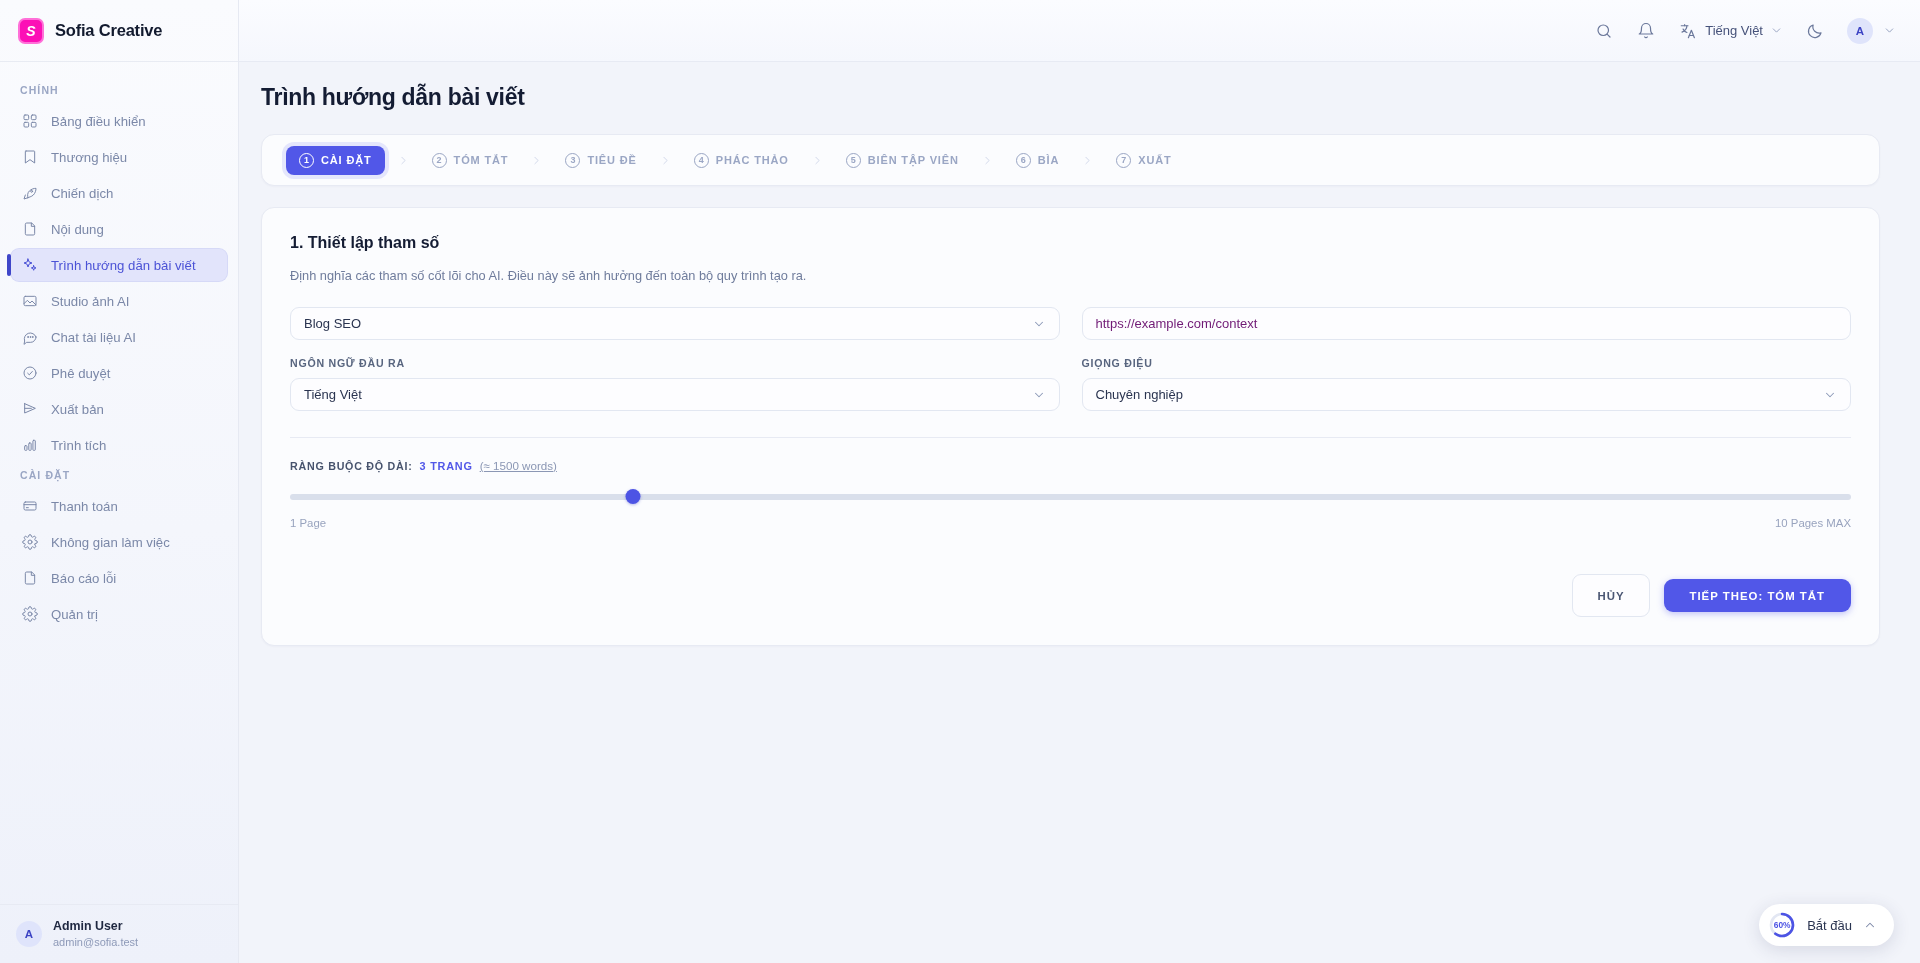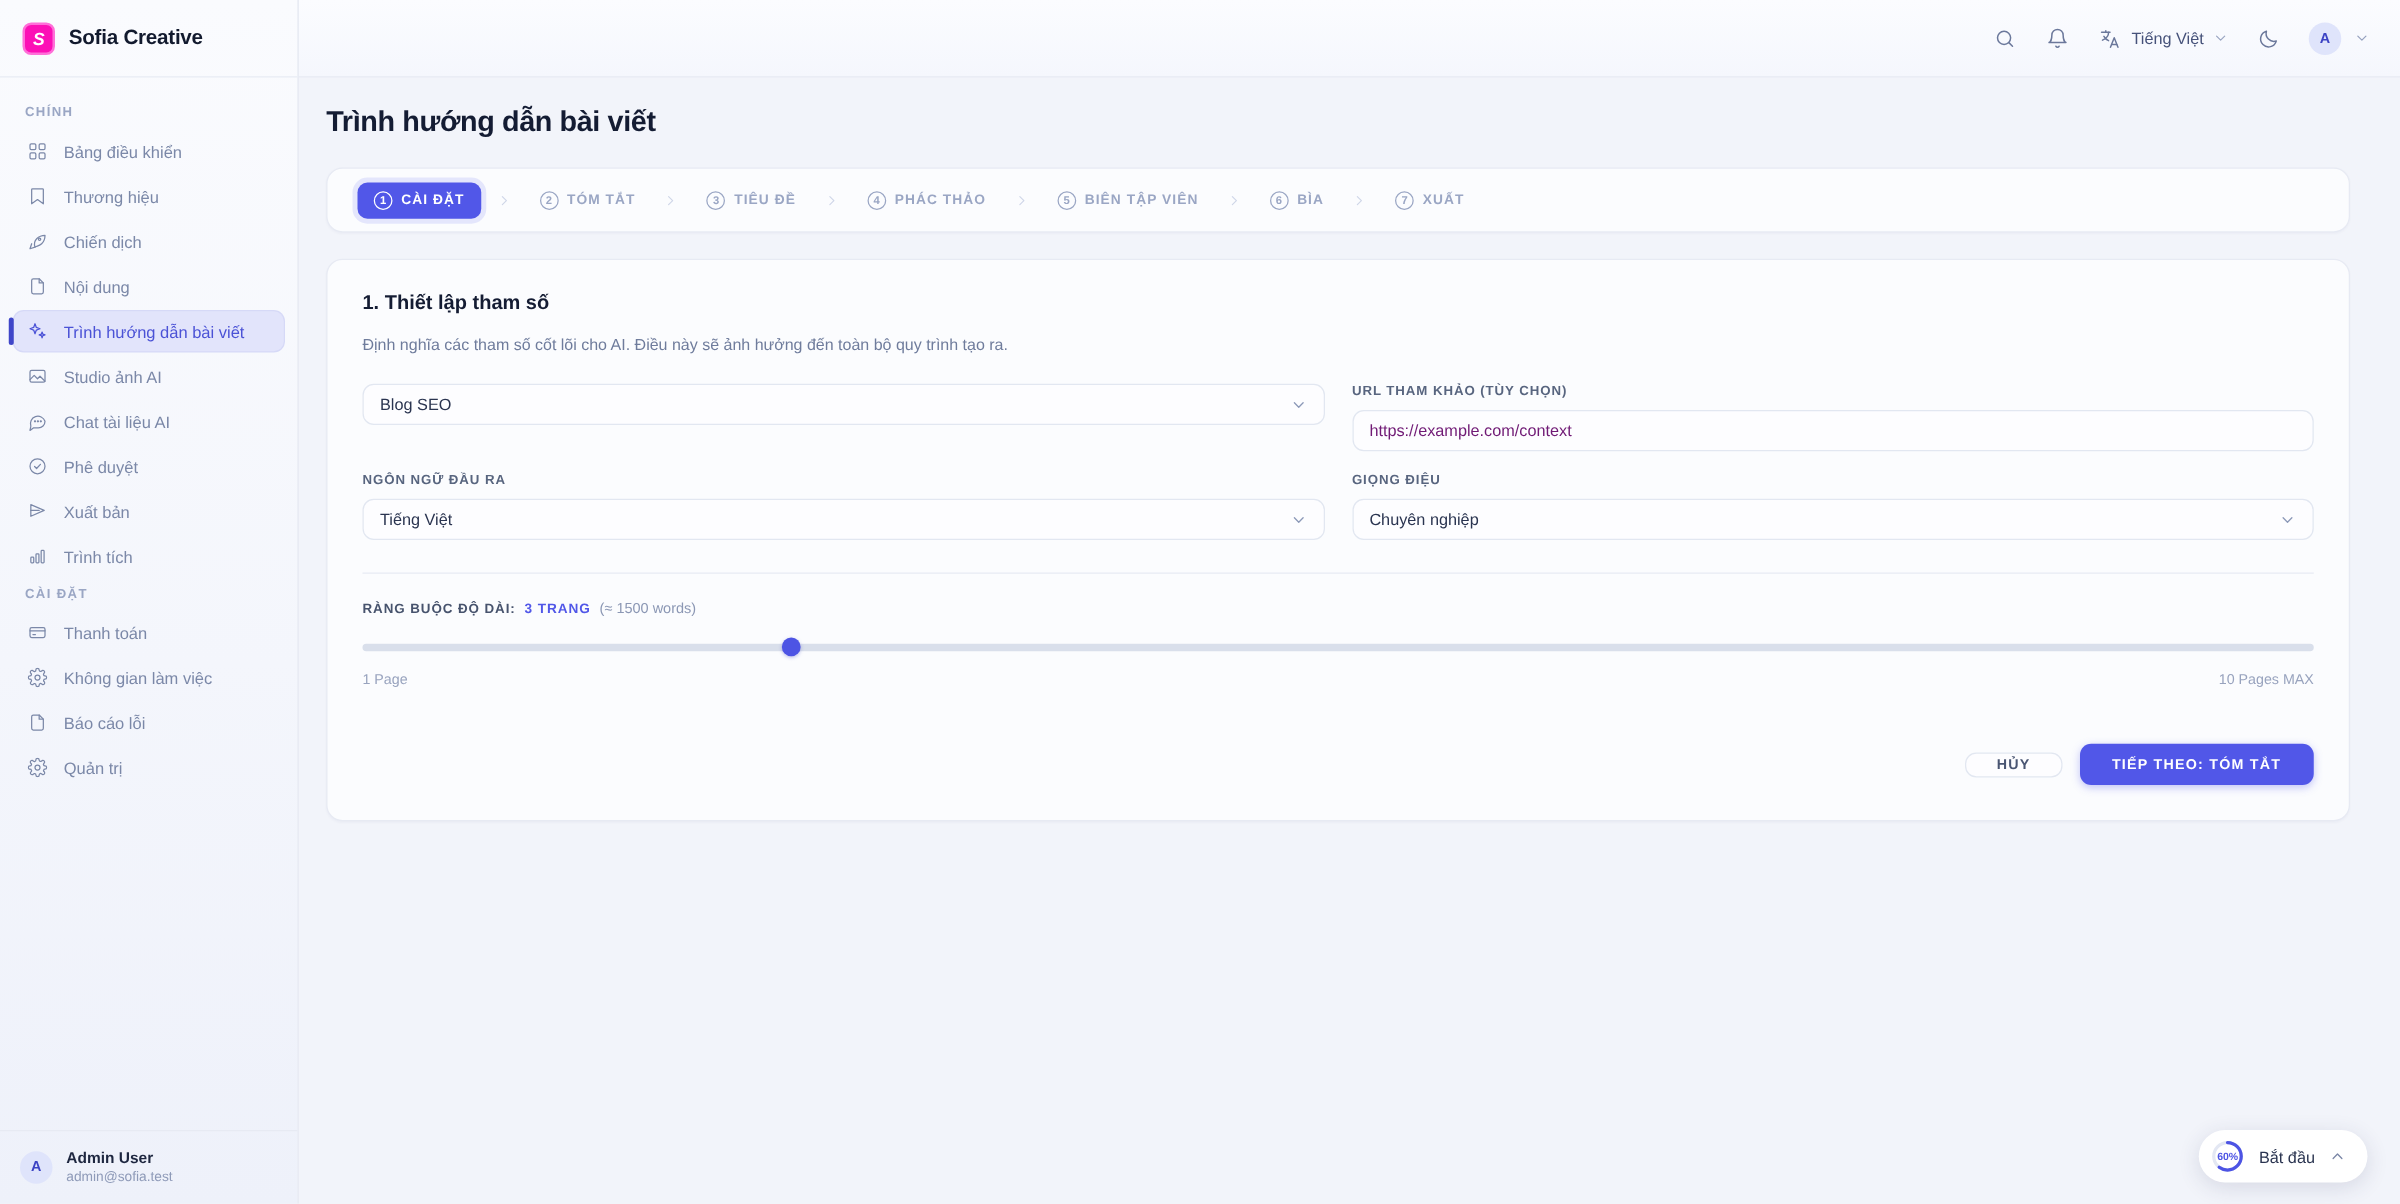--- a/index.html
+++ b/index.html
@@ -152,35 +152,35 @@
     justify-content: space-between;
   }
   .control.input { cursor: text; color: #701a75; }
   .control .chev svg { stroke: #8c99b8; width: 14px; height: 14px; }
 
   .sep-line { height: 1px; background: #e7eaf3; margin: 9px 0 0 0; }
 
   .len-row { display: flex; align-items: baseline; gap: 7px; margin-top: 21px; }
   .len-label { font-size: 10.7px; font-weight: 700; letter-spacing: .75px; color: #47536d; text-transform: uppercase; }
   .len-val { font-size: 10.9px; font-weight: 700; letter-spacing: .75px; color: #5157e8; text-transform: uppercase; }
-  .len-words { font-size: 11.6px; color: #8b97b4; }
+  .len-words { font-size: 11.6px; color: #8b97b4; text-decoration: underline; }
 
   .slider-wrap { position: relative; margin-top: 18px; height: 14px; }
   .slider-track { position: absolute; left: 0; right: 0; top: 4px; height: 6px; border-radius: 4px; background: #d9dfeb; }
   .slider-thumb {
     position: absolute; top: -1px; width: 15px; height: 15px; border-radius: 50%;
     background: #4d54e4; cursor: grab; transform: translateX(-50%);
     box-shadow: 0 1px 3px rgba(60,67,196,.35);
   }
   .slider-ends { display: flex; justify-content: space-between; margin-top: 13px; text-align: right; }
   .slider-end { font-size: 11.4px; color: #98a3be; }
 
   .actions { display: flex; justify-content: flex-end; align-items: center; gap: 14px; margin-top: 45px; }
   .btn-ghost {
-    height: 20px; padding: 0 24px; border: 1px solid #e2e7f1; border-radius: 9px;
+    height: 43px; padding: 0 24px; border: 1px solid #e2e7f1; border-radius: 9px;
     background: #fdfdff; color: #4a5673; font-size: 11.4px; font-weight: 700;
     letter-spacing: 1px; text-transform: uppercase; cursor: pointer;
     display: flex; align-items: center;
   }
   .btn-primary {
     height: 33px; padding: 0 26px; border: none; border-radius: 9px;
     background: #5157e8; color: #fff; font-size: 11.4px; font-weight: 700;
     letter-spacing: 1px; text-transform: uppercase; cursor: pointer;
     display: flex; align-items: center;
     box-shadow: 0 2px 7px rgba(81,87,232,.35);
@@ -508,21 +508,20 @@
             <div class="control">
               <span>Blog SEO</span>
               <span class="chev">
                   <svg viewBox="0 0 24 24">
                     <path d="M6 9l6 6 6-6"></path>
                   </svg>
                 </span>
             </div>
           </div>
           <div class="field">
-            <div class="field-label">URL THAM KHẢO (TÙY CHỌN)</div>
             <div class="control input">
               <span>https://example.com/context</span>
             </div>
           </div>
 
           <div class="field">
             <div class="field-label">NGÔN NGỮ ĐẦU RA</div>
             <div class="control">
               <span>Tiếng Việt</span>
               <span class="chev">

